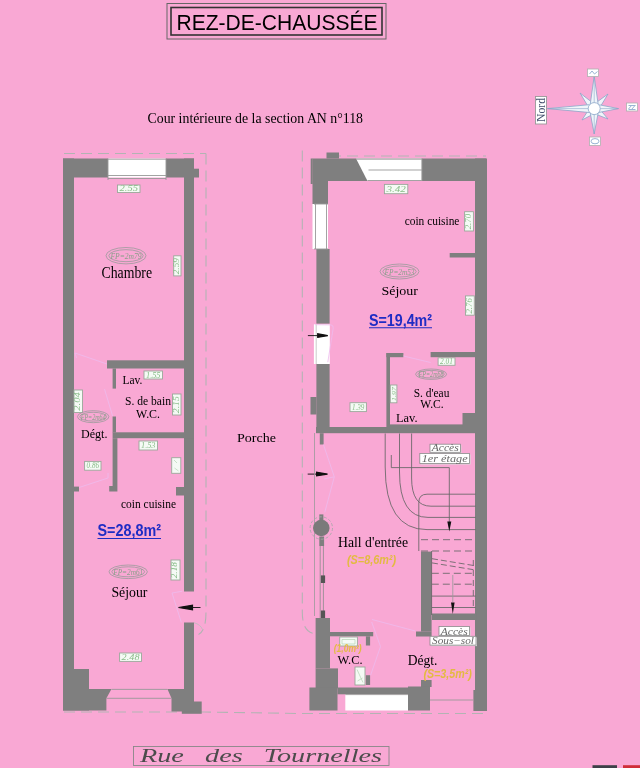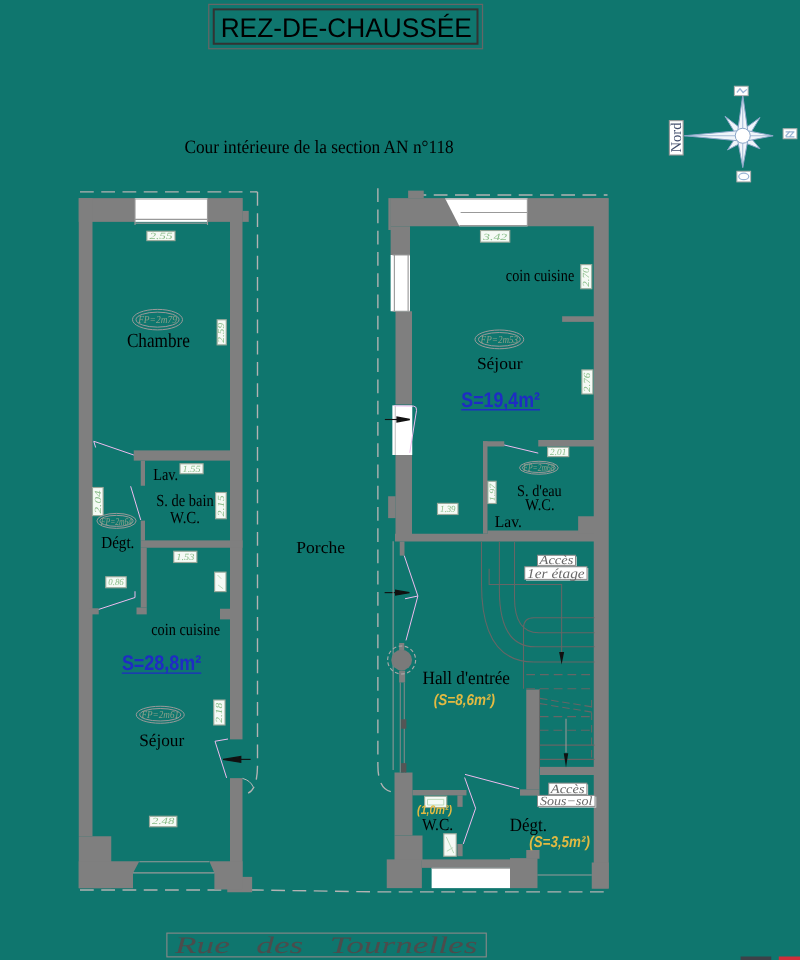--- a/index.html
+++ b/index.html
@@ -1,16 +1,16 @@
 <!DOCTYPE html>
 <html><head>
 <meta charset="utf-8">
 <style>
 html,body{margin:0;padding:0;background:#ffffff;}
-#pg{position:relative;width:640px;height:768px;overflow:hidden;background:#0f766e;}
+#pg{position:relative;width:640px;height:768px;overflow:hidden;background:#f9a8d4;}
 svg{position:absolute;top:0;left:0;}
 text{font-family:"Liberation Serif",serif;}
 .sans{font-family:"Liberation Sans",sans-serif;}
 .grn{fill:#88bc88;font-style:italic;font-family:"Liberation Sans",sans-serif;}
 .yel{fill:#e3ba42;font-style:italic;font-weight:bold;font-family:"Liberation Sans",sans-serif;}
 .acc{fill:#686868;font-style:italic;}
 </style>
 </head>
 <body>
 <div id="pg">

